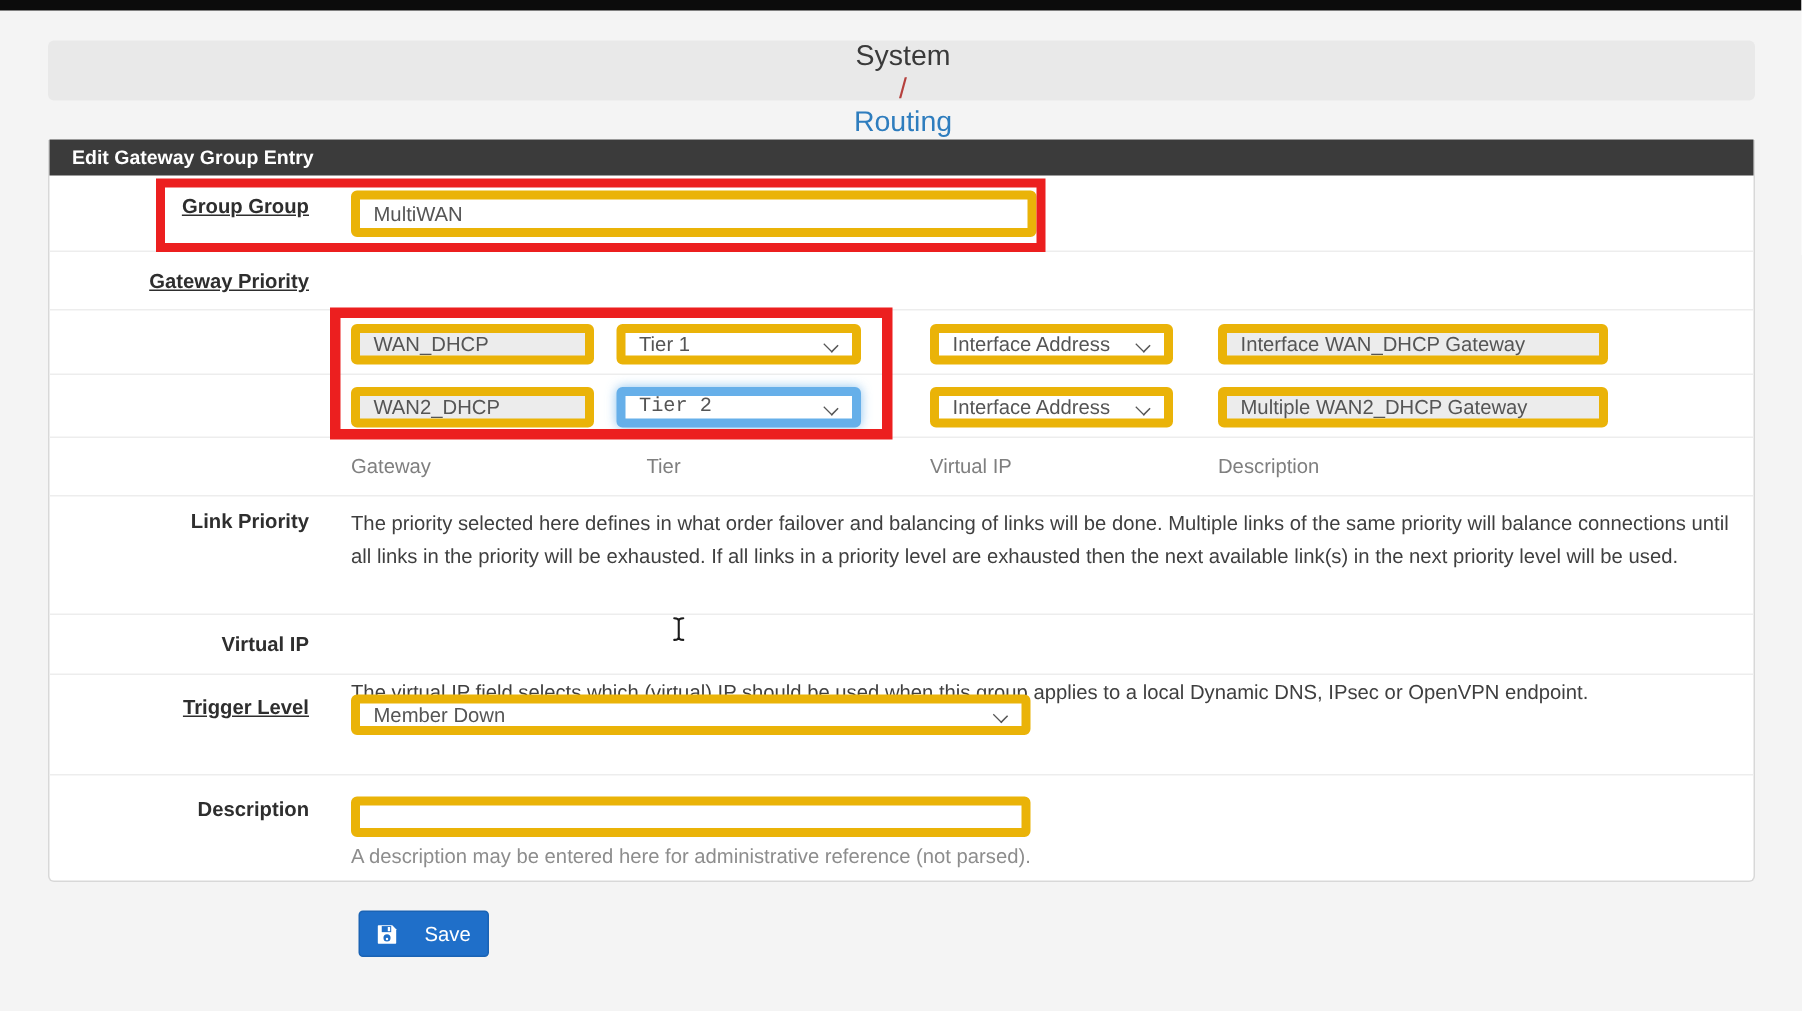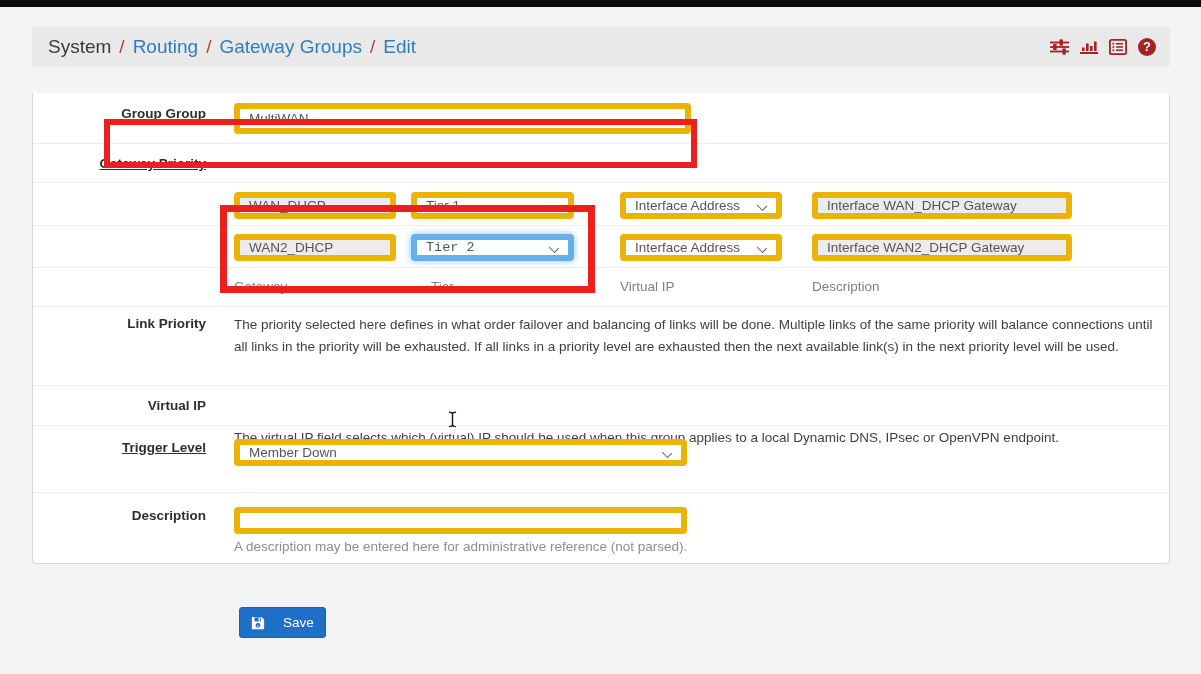--- a/index.html
+++ b/index.html
@@ -13,20 +13,21 @@
     overflow: hidden;
   }
   .topbar { position:absolute; left:0; top:0; width:1201px; height:7px; background:#0c0c0c; }
 
   
   .crumbbar {
     position:absolute; left:32px; top:27px; width:1138px; height:40px;
     background:#e9e9e9; border-radius:4px;
     display:flex; align-items:center; padding:0 14px 0 16px;
     font-size:19px;
+    flex-direction:column;
   }
   .crumb-root { color:#3a3a3a; }
   .crumb-sep { color:#b5403d; padding:0 8px; }
   .crumb-link { color:#2e7dbe; cursor:pointer; }
   .crumb-icons { margin-left:auto; display:flex; align-items:center; gap:11px; color:#a02421; }
   .icon-btn { display:flex; align-items:center; cursor:pointer; }
   .help-circle {
     width:18px; height:18px; border-radius:50%; background:#a02421; color:#fff;
     font-size:13px; font-weight:bold; text-align:center; line-height:18px;
   }
@@ -129,20 +130,21 @@
         <path d="M7 4.8 H14 M7 8 H14 M7 11.2 H14" stroke-width="1.6"></path>
       </svg>
     </span>
     <span class="icon-btn">
       <span class="help-circle">?</span>
     </span>
   </span>
 </div>
 
 <div class="panel">
+  <div class="panel-header">Edit Gateway Group Entry</div>
 
   <div class="frow" style="height:51px;">
     <span class="flabel u" style="top:13px;">Group Group</span>
     <input class="tinput" style="left: 201px; top: 10px; width: 457px; height: 31px;" value="MultiWAN">
   </div>
 
   <div class="frow" style="height:39px;">
     <span class="flabel u" style="top:12px;">Gateway Priority</span>
   </div>
 
@@ -162,21 +164,21 @@
   <div class="frow" style="height:42px;">
     <div class="tinput disabled" style="left:201px; top:8px; width:162px;">WAN2_DHCP</div>
     <div class="fselect focused" style="left:378px; top:8px; width:163px;">
       <span>Tier 2</span>
       <span class="chev"></span>
     </div>
     <div class="fselect" style="left:587px; top:8px; width:162px;">
       <span>Interface Address</span>
       <span class="chev"></span>
     </div>
-    <div class="tinput disabled" style="left:779px; top:8px; width:260px;">Interface WAN2_DHCP Gateway</div>
+    <div class="tinput disabled" style="left:779px; top:8px; width:260px;">Multiple WAN2_DHCP Gateway</div>
   </div>
 
   <div class="frow" style="height:39px;">
     <span class="colhead" style="left:201px; top:11px;">Gateway</span>
     <span class="colhead" style="left:398px; top:11px;">Tier</span>
     <span class="colhead" style="left:587px; top:11px;">Virtual IP</span>
     <span class="colhead" style="left:779px; top:11px;">Description</span>
   </div>
 
   <div class="frow" style="height:79px;">

